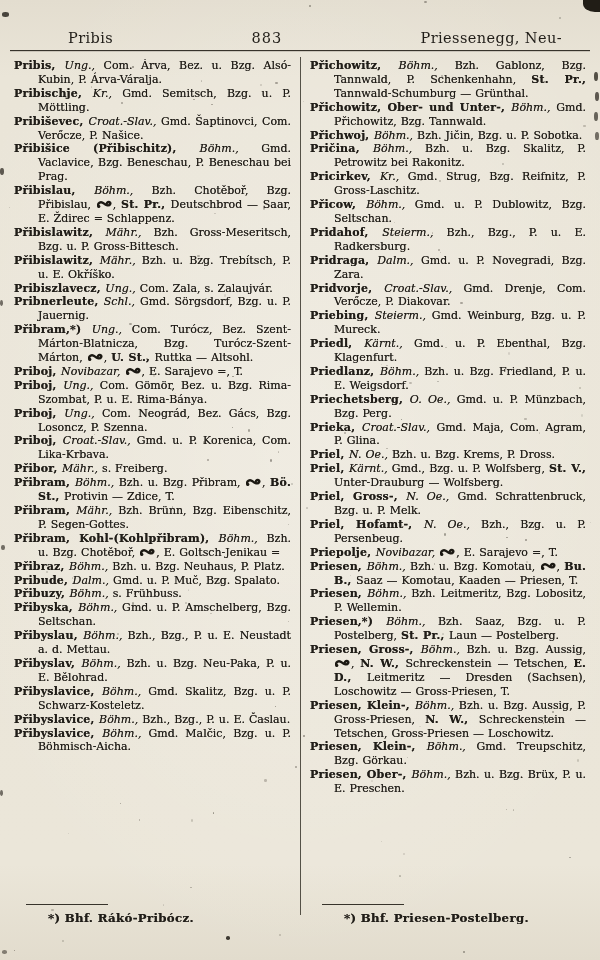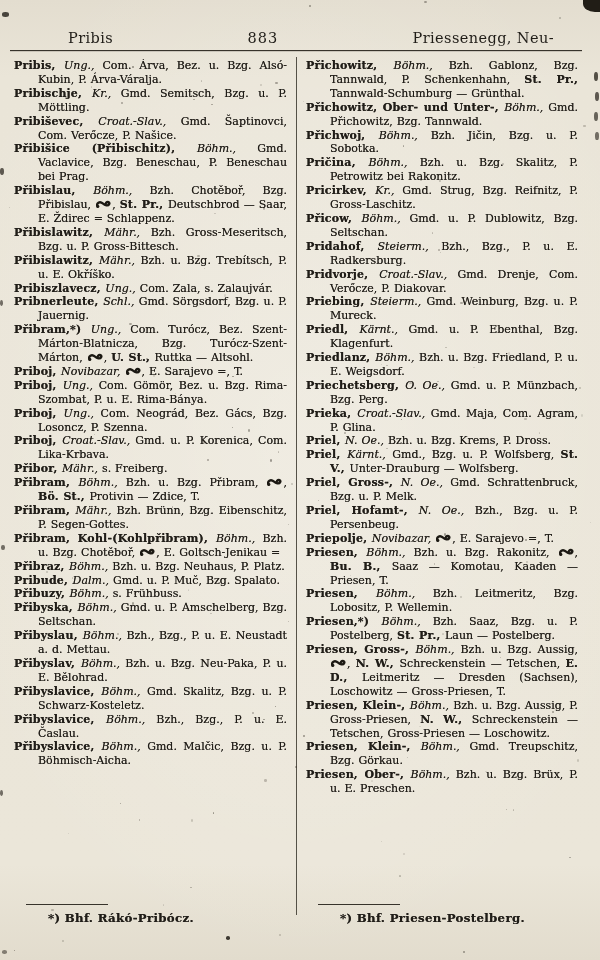--- a/index.html
+++ b/index.html
@@ -6,21 +6,21 @@
   html,body { width:600px; height:960px; overflow:hidden; }
   body{
     font-family:"DejaVu Serif","Liberation Serif",serif;
     background:
       radial-gradient(ellipse 90% 80% at 50% 45%, rgba(255,255,255,0.25), rgba(0,0,0,0) 70%),
       linear-gradient(180deg,#e3ddcf 0%, #eae5d8 8%, #ebe6d9 90%, #e2dccd 100%);
     background-color:#e9e4d6;
     color:#201d18;
     position:relative;
   }
-  .page{ position:absolute; inset:0; padding:30px 16px 0 8px; }
+  .page{ position:absolute; inset:0; padding:30px 8px 0 8px; }
 
   
   .running-head{
     display:flex; justify-content:space-between; align-items:baseline;
     padding:0 30px 0 60px;
     font-size:14.5px; letter-spacing:0.4px;
     margin-bottom:4px;
   }
   .running-head .pageno{ letter-spacing:1px; }
   .head-rule{
@@ -138,35 +138,36 @@
     <div class="col-divider"></div>
     <div class="col col-right">
       <div class="entries">
           <p class="entry"><span class="hw">Přichowitz, </span><span class="rg">Böhm., </span><span>Bzh. Gablonz, Bzg. Tannwald, P. Schenkenhahn, </span><span class="hw">St. Pr., </span><span>Tannwald-Schumburg — Grünthal.</span></p>
           <p class="entry"><span class="hw">Přichowitz, Ober- und Unter-, </span><span class="rg">Böhm., </span><span>Gmd. Přichowitz, Bzg. Tannwald.</span></p>
           <p class="entry"><span class="hw">Přichwoj, </span><span class="rg">Böhm., </span><span>Bzh. Jičin, Bzg. u. P. Sobotka.</span></p>
           <p class="entry"><span class="hw">Pričina, </span><span class="rg">Böhm., </span><span>Bzh. u. Bzg. Skalitz, P. Petrowitz bei Rakonitz.</span></p>
           <p class="entry"><span class="hw">Pricirkev, </span><span class="rg">Kr., </span><span>Gmd. Strug, Bzg. Reifnitz, P. Gross-Laschitz.</span></p>
           <p class="entry"><span class="hw">Přicow, </span><span class="rg">Böhm., </span><span>Gmd. u. P. Dublowitz, Bzg. Seltschan.</span></p>
           <p class="entry"><span class="hw">Pridahof, </span><span class="rg">Steierm., </span><span>Bzh., Bzg., P. u. E. Radkersburg.</span></p>
+          <p class="entry"><span class="hw">Pridraga, </span><span class="rg">Dalm., </span><span>Gmd. u. P. Novegradi, Bzg. Zara.</span></p>
           <p class="entry"><span class="hw">Pridvorje, </span><span class="rg">Croat.-Slav., </span><span>Gmd. Drenje, Com. Verőcze, P. Diakovar.</span></p>
           <p class="entry"><span class="hw">Priebing, </span><span class="rg">Steierm., </span><span>Gmd. Weinburg, Bzg. u. P. Mureck.</span></p>
           <p class="entry"><span class="hw">Priedl, </span><span class="rg">Kärnt., </span><span>Gmd. u. P. Ebenthal, Bzg. Klagenfurt.</span></p>
           <p class="entry"><span class="hw">Priedlanz, </span><span class="rg">Böhm., </span><span>Bzh. u. Bzg. Friedland, P. u. E. Weigsdorf.</span></p>
           <p class="entry"><span class="hw">Priechetsberg, </span><span class="rg">O. Oe., </span><span>Gmd. u. P. Münzbach, Bzg. Perg.</span></p>
           <p class="entry"><span class="hw">Prieka, </span><span class="rg">Croat.-Slav., </span><span>Gmd. Maja, Com. Agram, P. Glina.</span></p>
           <p class="entry"><span class="hw">Priel, </span><span class="rg">N. Oe., </span><span>Bzh. u. Bzg. Krems, P. Dross.</span></p>
           <p class="entry"><span class="hw">Priel, </span><span class="rg">Kärnt., </span><span>Gmd., Bzg. u. P. Wolfsberg, </span><span class="hw">St. V., </span><span>Unter-Drauburg — Wolfsberg.</span></p>
           <p class="entry"><span class="hw">Priel, Gross-, </span><span class="rg">N. Oe., </span><span>Gmd. Schrattenbruck, Bzg. u. P. Melk.</span></p>
           <p class="entry"><span class="hw">Priel, Hofamt-, </span><span class="rg">N. Oe., </span><span>Bzh., Bzg. u. P. Persenbeug.</span></p>
           <p class="entry"><span class="hw">Priepolje, </span><span class="rg">Novibazar, </span><svg width="15" height="9" viewBox="0 0 20 12" style="display: inline-block;" xmlns="http://www.w3.org/2000/svg" class="horn-icon">
   <path d="M2 9 C 0 4, 5 1, 9 4.5 C 12 7, 16 8.5, 17.5 5.5 C 18.6 3, 15.5 1.5, 13.5 3.8" fill="none" stroke="#1c1913" stroke-width="3.2" stroke-linecap="round"></path>
   <circle cx="2.6" cy="8.6" r="1.9" fill="#1c1913"></circle>
 </svg><span>, E. Sarajevo =, T.</span></p>
-          <p class="entry"><span class="hw">Priesen, </span><span class="rg">Böhm., </span><span>Bzh. u. Bzg. Rakonitz, </span><svg width="15" height="9" viewBox="0 0 20 12" style="display: inline-block;" xmlns="http://www.w3.org/2000/svg" class="horn-icon">
+          <p class="entry"><span class="hw">Priesen, </span><span class="rg">Böhm., </span><span>Bzh. u. Bzg. Komotau, </span><svg width="15" height="9" viewBox="0 0 20 12" style="display: inline-block;" xmlns="http://www.w3.org/2000/svg" class="horn-icon">
   <path d="M2 9 C 0 4, 5 1, 9 4.5 C 12 7, 16 8.5, 17.5 5.5 C 18.6 3, 15.5 1.5, 13.5 3.8" fill="none" stroke="#1c1913" stroke-width="3.2" stroke-linecap="round"></path>
   <circle cx="2.6" cy="8.6" r="1.9" fill="#1c1913"></circle>
 </svg><span>, </span><span class="hw">Bu. B., </span><span>Saaz — Komotau, Kaaden — Priesen, T.</span></p>
           <p class="entry"><span class="hw">Priesen, </span><span class="rg">Böhm., </span><span>Bzh. Leitmeritz, Bzg. Lobositz, P. Wellemin.</span></p>
           <p class="entry"><span class="hw">Priesen,*) </span><span class="rg">Böhm., </span><span>Bzh. Saaz, Bzg. u. P. Postelberg, </span><span class="hw">St. Pr., </span><span>Laun — Postelberg.</span></p>
           <p class="entry"><span class="hw">Priesen, Gross-, </span><span class="rg">Böhm., </span><span>Bzh. u. Bzg. Aussig, </span><svg width="15" height="9" viewBox="0 0 20 12" style="display: inline-block;" xmlns="http://www.w3.org/2000/svg" class="horn-icon">
   <path d="M2 9 C 0 4, 5 1, 9 4.5 C 12 7, 16 8.5, 17.5 5.5 C 18.6 3, 15.5 1.5, 13.5 3.8" fill="none" stroke="#1c1913" stroke-width="3.2" stroke-linecap="round"></path>
   <circle cx="2.6" cy="8.6" r="1.9" fill="#1c1913"></circle>
 </svg><span>, </span><span class="hw">N. W., </span><span>Schreckenstein — Tetschen, </span><span class="hw">E. D., </span><span>Leitmeritz — Dresden (Sachsen), Loschowitz — Gross-Priesen, T.</span></p>
           <p class="entry"><span class="hw">Priesen, Klein-, </span><span class="rg">Böhm., </span><span>Bzh. u. Bzg. Aussig, P. Gross-Priesen, </span><span class="hw">N. W., </span><span>Schreckenstein — Tetschen, Gross-Priesen — Loschowitz.</span></p>

